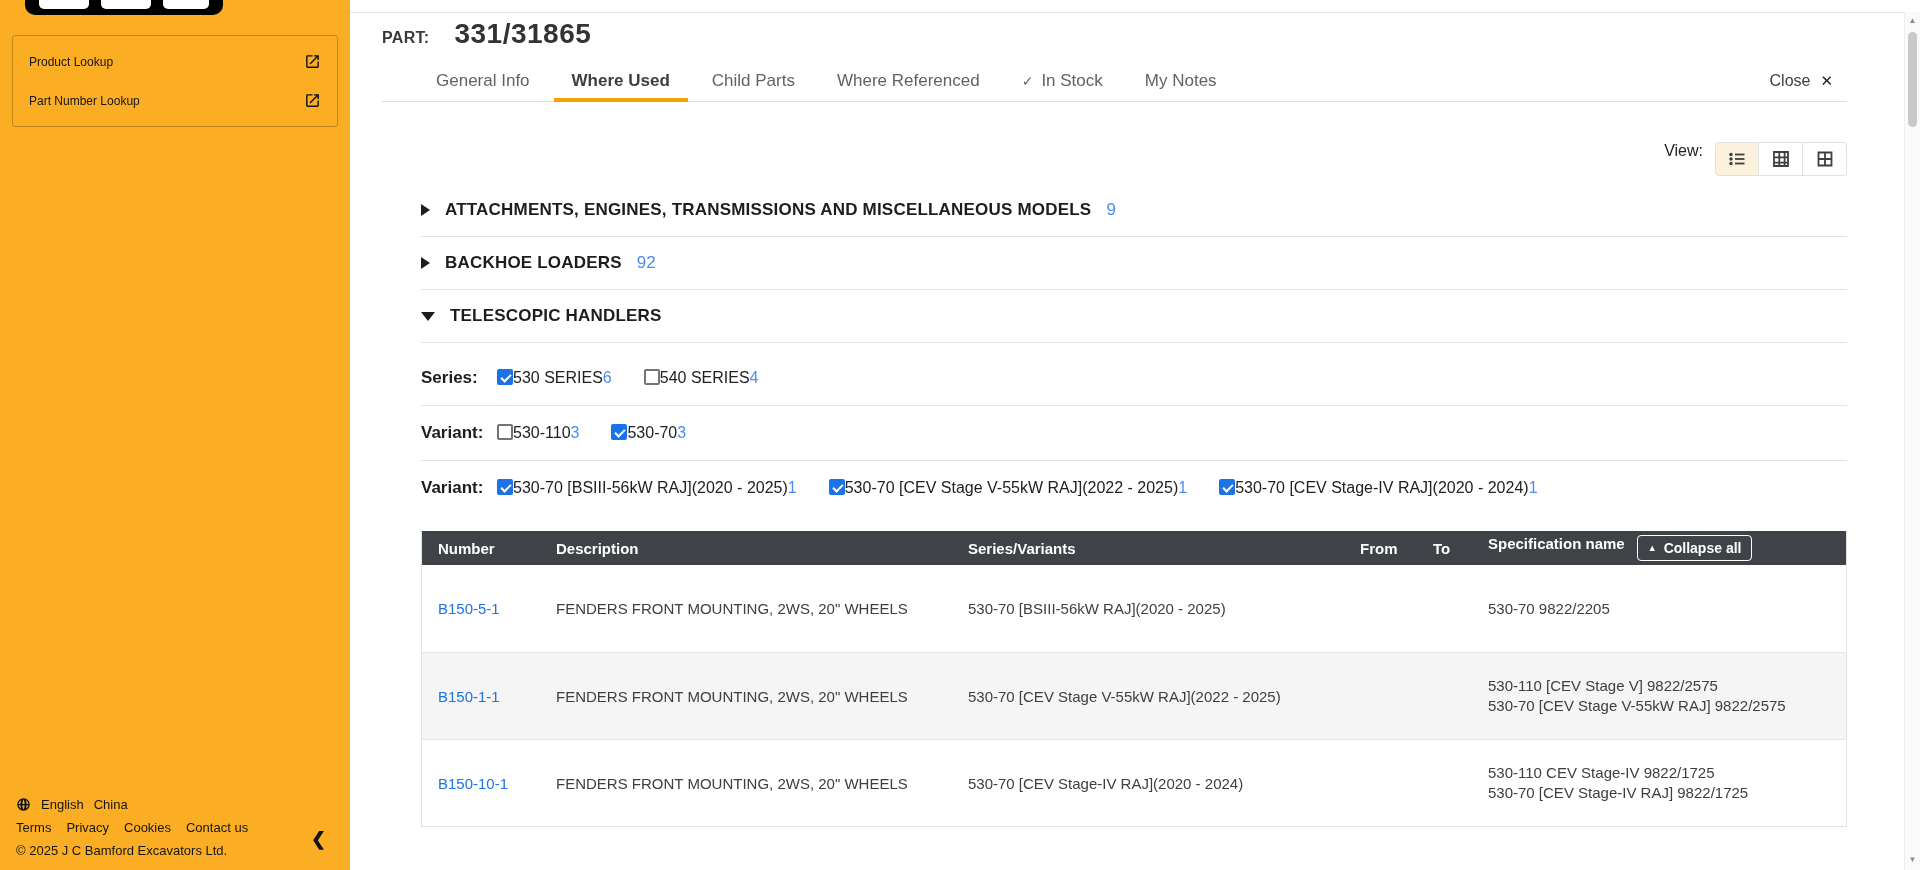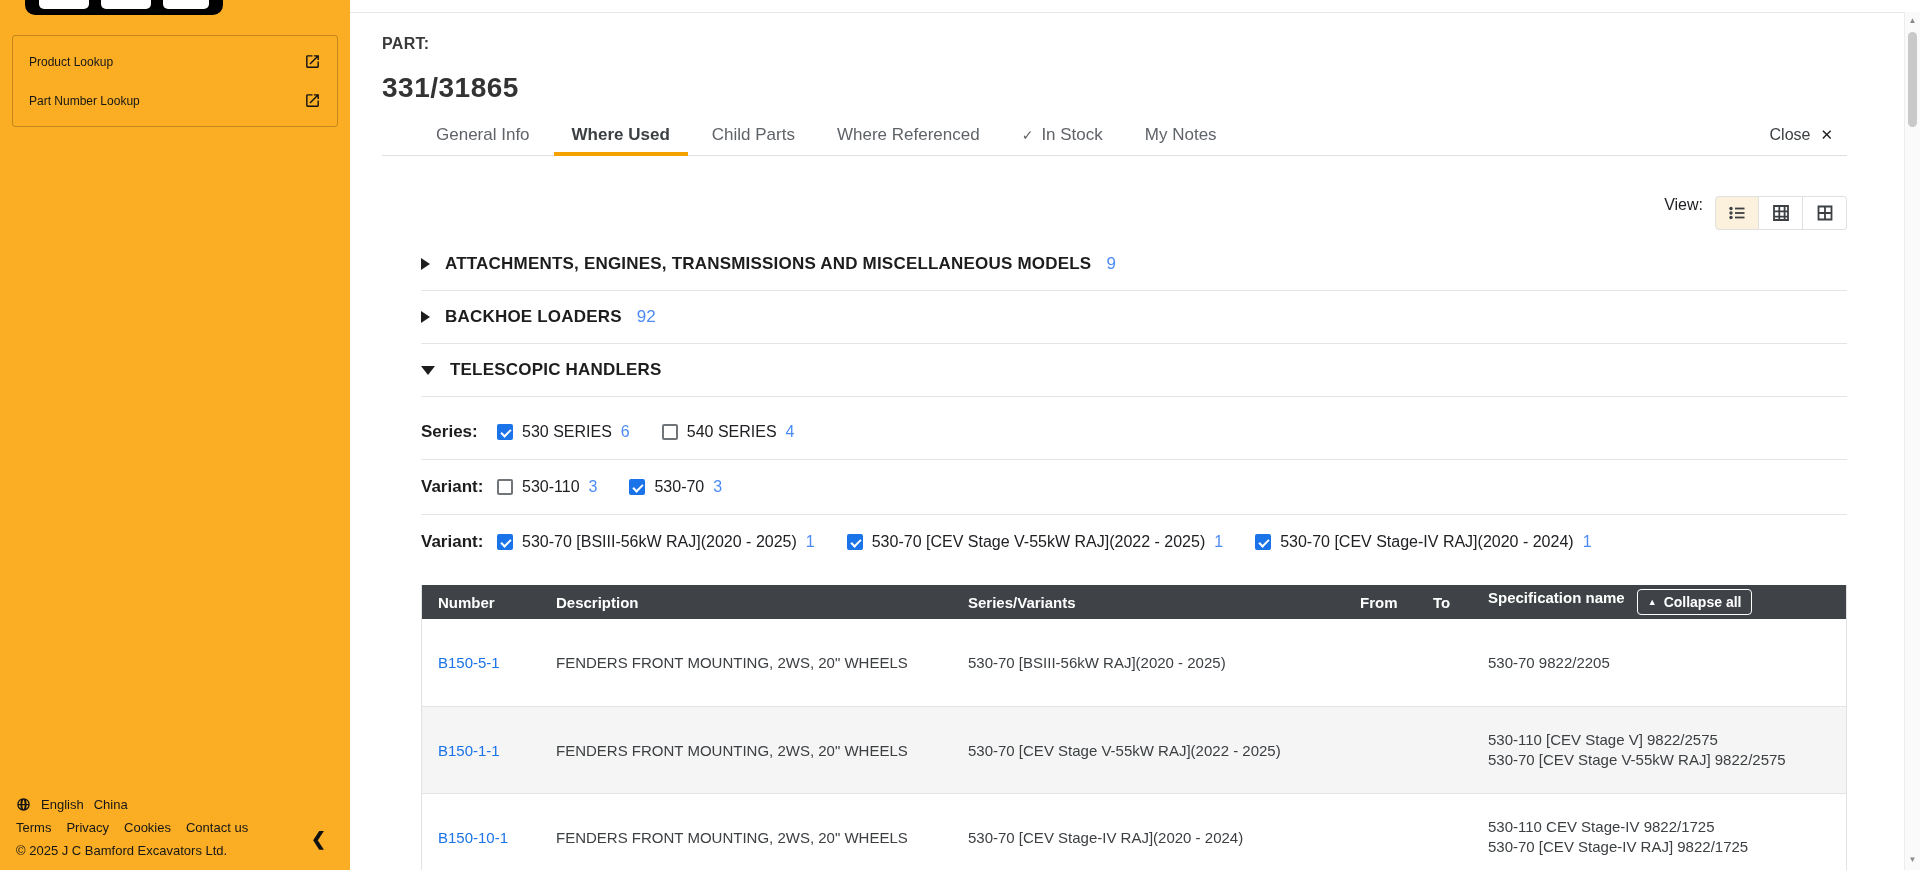--- a/index.html
+++ b/index.html
@@ -40,21 +40,21 @@
                background:#fafafa; border-left:1px solid #ededed; }
   .sb-arrow { width:100%; text-align:center; font-size:8px; color:#8a8a8a;
               padding:4px 0; }
   .sb-arrow.down { position:absolute; bottom:2px; left:0; }
   .sb-thumb { position:absolute; top:20px; left:3px; width:9px; height:95px;
               background:#c9c9c9; border-radius:5px; }
 
   .content { position:absolute; left:0; top:0; right:16px; bottom:0;
              padding:0 57px 0 32px; }
 
-  .part-row { margin-top:35px; display:flex; align-items:baseline; gap:19px;flex-direction:column; }
+  .part-row { margin-top:18px; display:flex; align-items:baseline; gap:25px; }
   .part-label { font-size:16px; font-weight:700; color:#3a3a3a; letter-spacing:.3px; }
   .part-number { font-size:28px; font-weight:600; color:#333; letter-spacing:.5px; }
 
   .tabs-row { margin-top:10px; height:42px; display:flex; align-items:stretch;
               gap:42px; padding-left:54px; border-bottom:1px solid #dcdfe3;
               position:relative; }
   .tab { font-size:17px; color:#5f6368; display:flex; align-items:center; gap:8px;
          position:relative; cursor:pointer; white-space:nowrap; }
   .tab.checked { color:#3c4043; font-weight:700; }
   .tab.checked::after { content:""; position:absolute; left:-18px; right:-18px;
@@ -85,21 +85,21 @@
               border-right:7px solid transparent; border-top:9px solid #1d1d1d; }
   .section-title { font-size:17px; font-weight:700; color:#1d1d1d; letter-spacing:.2px; }
   .section-count { font-size:17px; color:#4C8BF5; }
 
   .filter { display:flex; align-items:center; padding:17px 0;
             border-bottom:1px solid #e4e4e4; }
   .filter.first { padding-top:25px; }
   .filter.no-line { border-bottom:none; }
   .filter-label { width:76px; font-size:17px; font-weight:700; color:#1d1d1d; }
   .opts { display:flex; align-items:center; gap:32px; }
-  .opt { display:flex; align-items:center; gap:9px; font-size:16px; color:#202124;
+  .opt { display:flex; font-size:16px; color:#202124;
          cursor:pointer; }
   .cb { width:16px; height:16px; border:2px solid #70757a; border-radius:2px;
         position:relative; flex:none; }
   .cb.checked { background:#1A73E8; border-color:#1A73E8; }
   .cb.checked::after { content:""; position:absolute; left:2px; top:3px; width:8px;
         height:4px; border-left:2px solid #fff; border-bottom:2px solid #fff;
         transform:rotate(-45deg); }
   .opt-count { color:#4C8BF5; }
 
   .parts-table { margin:16px 0 0 39px; border:1px solid #e2e2e2; border-top:none; }

